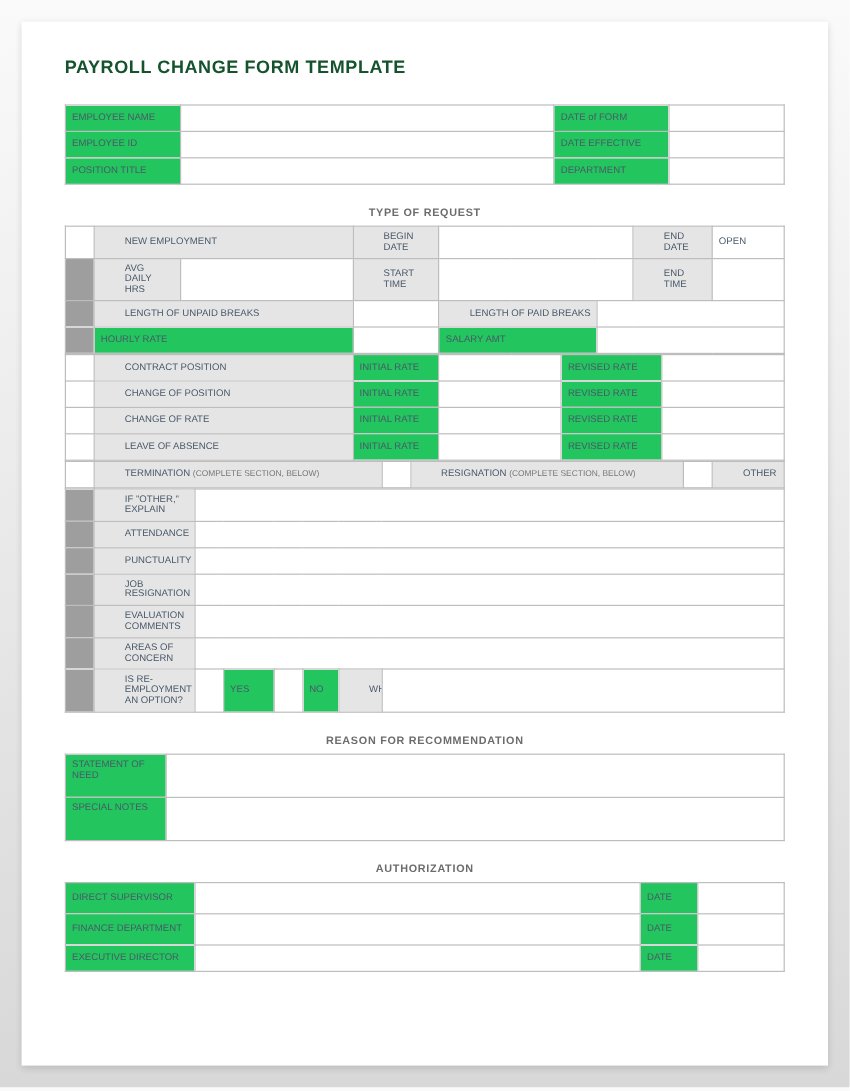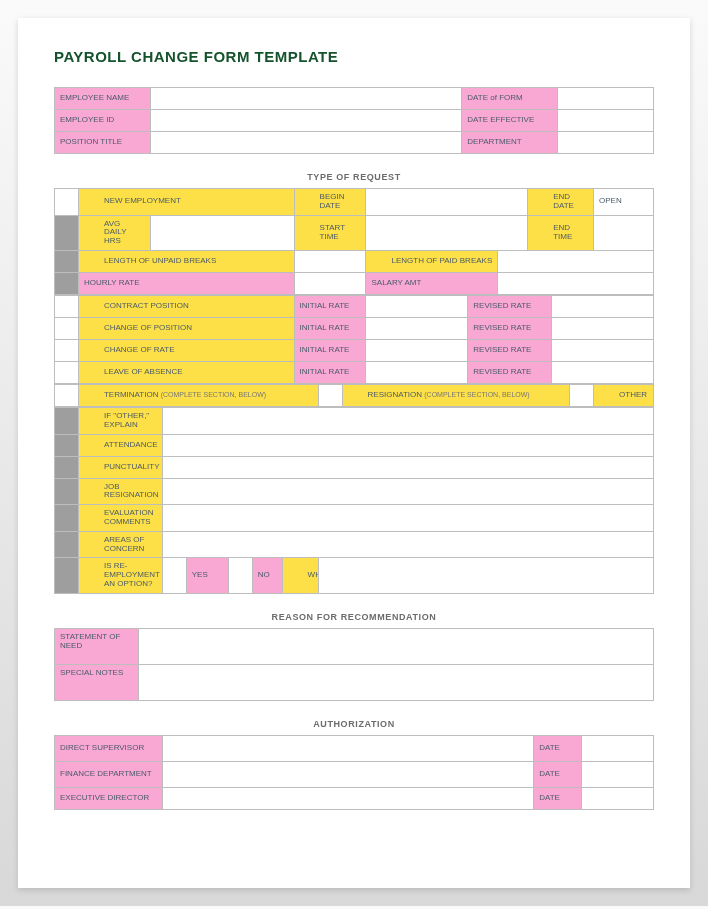--- a/index.html
+++ b/index.html
@@ -40,22 +40,22 @@
   td {
     border: 1px solid #bdbdbd;
     padding: 4px 5px;
     font-size: 8px;
     color: #4a5a6a;
     height: 22px;
     vertical-align: middle;
     overflow: hidden;
     line-height: 1.1;
   }
-  .blue   { background: #f9a8d4; margin-top: 40px; }
-  .grey   { background: #fde047; padding-left: 25px; }
+  .blue   { background: #22c55e; margin-top: 40px; }
+  .grey   { background: #e5e5e5; padding-left: 25px; }
   .dgrey  { background: #9e9e9e; }
   .tall   { height: 36px; vertical-align: top; }
   .small  { font-size: 7px; color:#777; }
 </style>
 </head>
 <body>
 
 <div class="page">
 
   <h1>PAYROLL CHANGE FORM TEMPLATE</h1>

